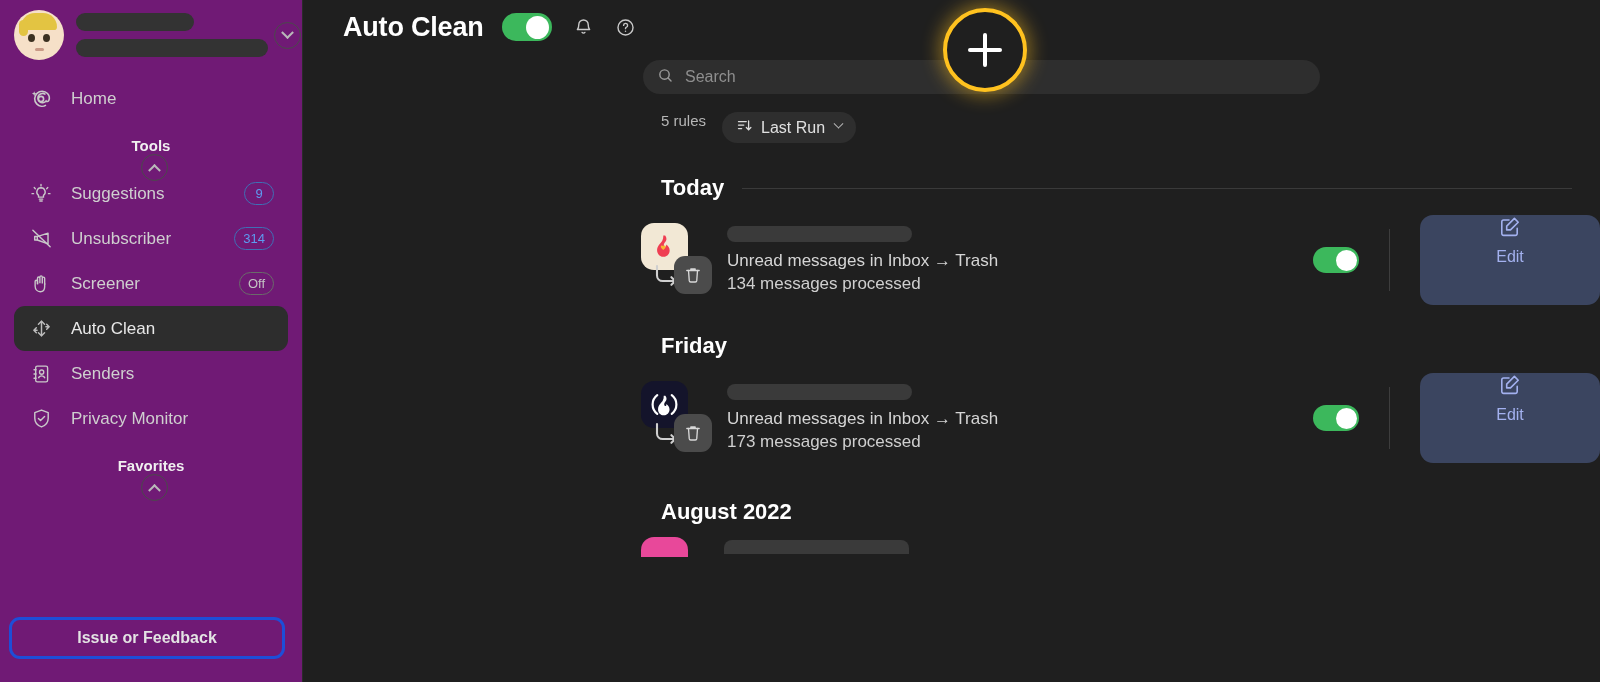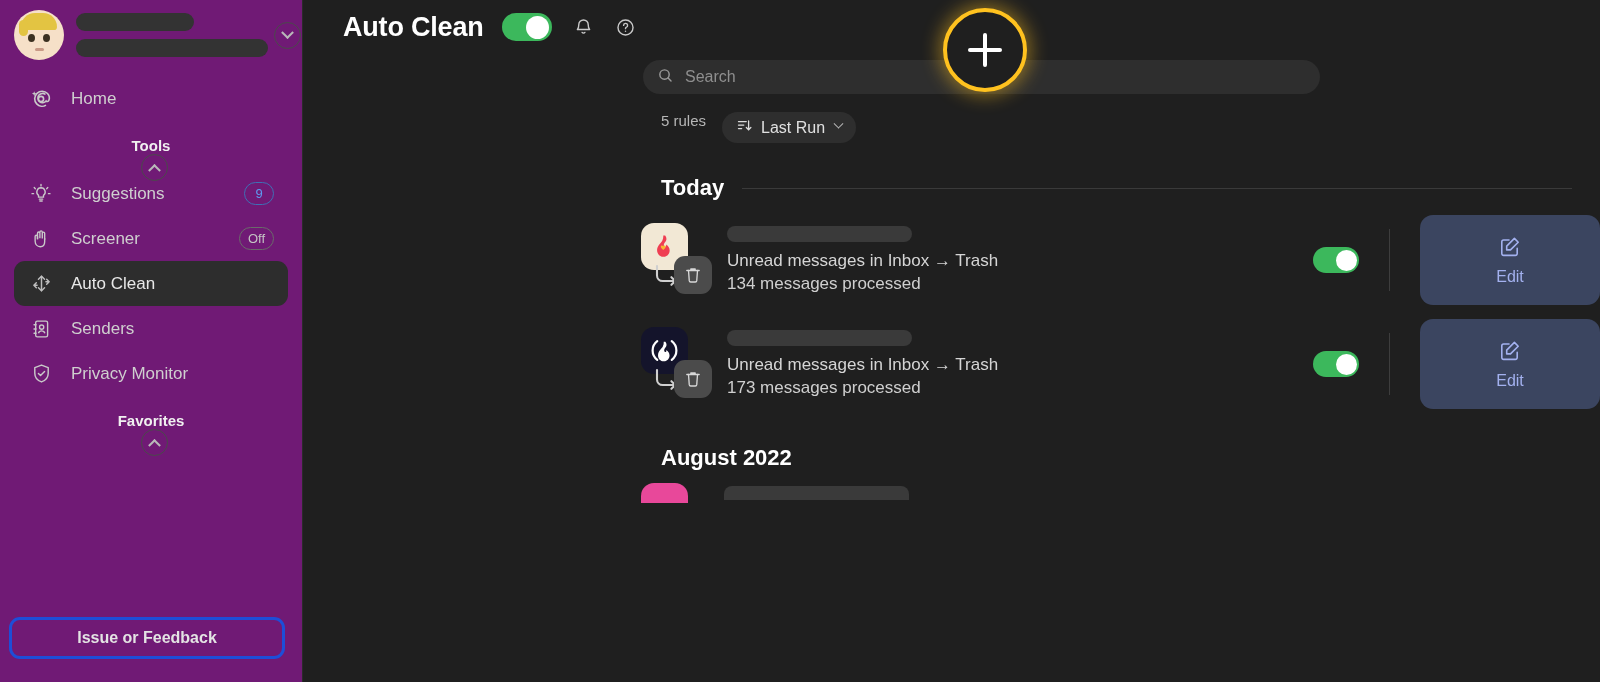--- a/index.html
+++ b/index.html
@@ -179,21 +179,21 @@
   .rule-text { margin-left: 12px; flex: 1; }
   .rule-redact { width: 185px; height: 16px; border-radius: 8px; background: #3a3a3a; margin-bottom: 9px; }
   .rule-desc { color: #d5d5d5; font-size: 17px; margin-bottom: 3px; }
   .rule-sub { color: #cfcfcf; font-size: 17px; }
 
   .rule-toggle-wrap { display: flex; align-items: center; }
   .vdiv { width: 1px; height: 62px; background: #3d3d3d; margin-left: 30px; }
   .edit-btn {
     width: 180px; height: 90px; margin-left: 30px;
     background: #3b4560; border-radius: 13px;
-    display: flex; flex-direction: column; align-items: center; justify-content: center;
+    display: flex; flex-direction: column; align-items: center; justify-content: flex-start;
     gap: 5px; cursor: pointer; flex: 0 0 180px;
   }
   .edit-label { color: #a3b1ef; font-size: 16px; }
 
   .bottom-peek { display: flex; align-items: center; padding-left: 338px; height: 30px; }
   .peek-icon { width: 47px; height: 20px; border-radius: 13px 13px 0 0; background: #e8489a; }
   .peek-bar { width: 185px; height: 14px; border-radius: 8px 8px 0 0; background: #3a3a3a; margin-left: 36px; }
 </style>
 </head>
 <body>
@@ -242,20 +242,31 @@
         <svg width="22" height="22" viewBox="0 0 24 24" fill="none" stroke="#c9c9c9" stroke-width="1.5" stroke-linecap="round">
           <path d="M12 5.2a4.6 4.6 0 0 0-2.7 8.3v1.9h5.4v-1.9A4.6 4.6 0 0 0 12 5.2z"></path>
           <path d="M10.2 17.6h3.6M10.7 19.7h2.6"></path>
           <path d="M12 1.6v1.6M4.6 5l1.2 1.2M19.4 5l-1.2 1.2M2.2 11.6h1.7M20.1 11.6h1.7"></path>
         </svg>
       </span>
       <span class="nav-label">Suggestions</span>
       <span class="badge blue">9</span>
     </div>
 
+    <div class="nav-item">
+      <span class="nav-icon">
+        <svg width="23" height="23" viewBox="0 0 24 24" fill="none" stroke="#c9c9c9" stroke-width="1.5" stroke-linejoin="round">
+          <path d="M18.8 6.4v11.2L7.6 13.6V10z"></path>
+          <path d="M7.6 10H4.9v3.6h2.7"></path>
+          <path d="M3 3.4l18 17.2" stroke-linecap="round"></path>
+        </svg>
+      </span>
+      <span class="nav-label">Unsubscriber</span>
+      <span class="badge blue">314</span>
+    </div>
 
     <div class="nav-item">
       <span class="nav-icon">
         <svg width="22" height="22" viewBox="0 0 24 24" fill="none" stroke="#c9c9c9" stroke-width="1.5" stroke-linejoin="round">
           <path d="M8.2 12.4V5.6a1.3 1.3 0 0 1 2.6 0v5.6M10.8 11.2V4.4a1.3 1.3 0 0 1 2.6 0v6.8M13.4 11.4V5.8a1.3 1.3 0 0 1 2.6 0v7"></path>
           <path d="M8.2 12.4V9.2a1.3 1.3 0 0 0-2.6 0v5c0 3.6 2.4 6.2 5.6 6.2 3.2 0 4.8-2.3 4.8-5.4v-3.8"></path>
         </svg>
       </span>
       <span class="nav-label">Screener</span>
       <span class="badge grey">Off</span>
@@ -398,20 +409,23 @@
               <svg width="24" height="24" viewBox="0 0 24 24" fill="none" stroke="#a3b1ef" stroke-width="1.6" stroke-linecap="round" stroke-linejoin="round">
                 <path d="M19.2 13.4v5.2a1.8 1.8 0 0 1-1.8 1.8H5.6a1.8 1.8 0 0 1-1.8-1.8V6.8A1.8 1.8 0 0 1 5.6 5h5.4"></path>
                 <path d="M16.4 3.4l3.8 3.8-7.7 7.7H8.7v-3.8z"></path>
               </svg>
             </span>
             <span class="edit-label">Edit</span>
           </span>
         </div>
       </div>
 
+      <div class="group-head" style="margin-top:14px;">
+        <span class="group-title">Friday</span>
+      </div>
 
       <div class="rule-row">
         <div class="rule-icons">
           <div class="app-icon" style="background:#14142b;">
             <svg width="31" height="31" viewBox="0 0 24 24">
               <path d="M6.4 4.8a9 9 0 0 0 0 14.4" fill="none" stroke="#ffffff" stroke-width="1.7" stroke-linecap="round"></path>
               <path d="M17.6 4.8a9 9 0 0 1 0 14.4" fill="none" stroke="#ffffff" stroke-width="1.7" stroke-linecap="round"></path>
               <path d="M12.7 5.2c1.4 2.1.9 3.4.2 4.3-.7.9-1.3 1.6-1.1 2.7.1.7.6 1.1 1.1 1 .6-.2.6-1 .4-1.6 1.5.8 2.6 2.4 2.6 4.2 0 2.6-2 4.5-4.5 4.5S7 18.4 7 15.8c0-3.4 2.6-5 3.7-6.9.6-1.2.8-2.5.7-3.7z" fill="#ffffff"></path>
             </svg>
           </div>

